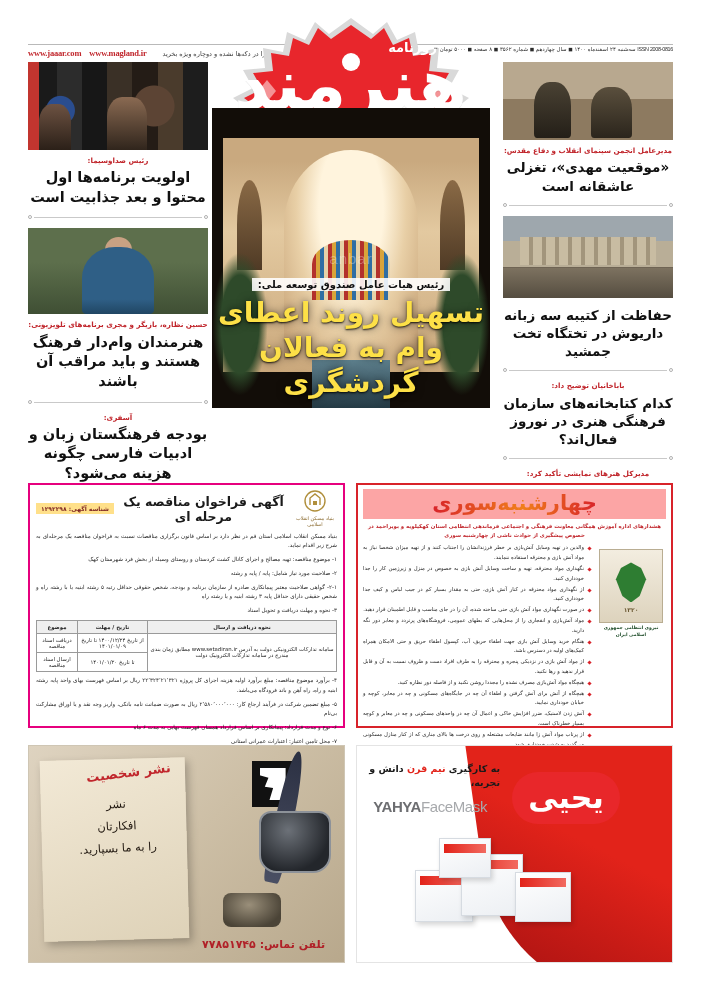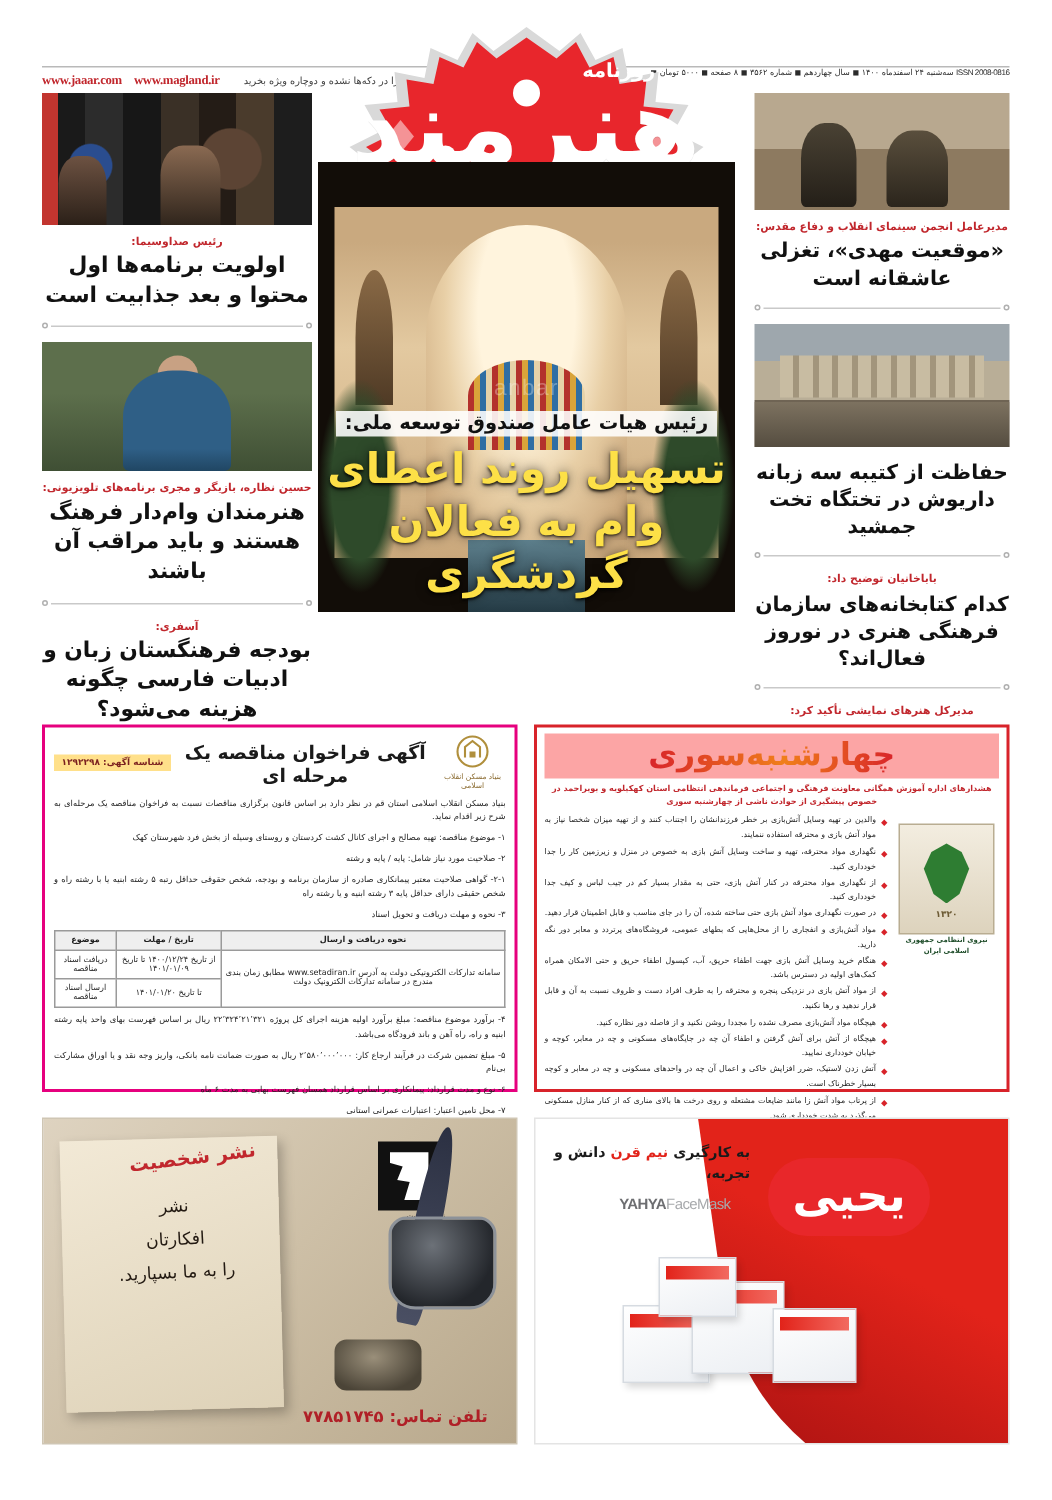--- a/index.html
+++ b/index.html
@@ -180,21 +180,21 @@
   }
   .sep .d.l { left:0; } .sep .d.r { right:0; }
 
   
   .main-hl-wrap {
     position: absolute; left: 0; right: 0; bottom: 0; padding: 0 6px 8px;
     text-align: center; direction: rtl;
   }
   .main-kicker {
     display: inline-block; background: rgba(255,255,255,.88); color: #111;
-    font-size: 13px; font-weight: bold; padding: 1px 6px; margin-bottom: 4px; margin-top: 29px;
+    font-size: 10px; font-weight: bold; padding: 1px 6px; margin-bottom: 4px; margin-top: 29px;
   }
   .main-hl {
     color: #fde047; font-size: 28px; font-weight: bold; line-height: 1.25;
     text-shadow: 0 1px 2px rgba(0,0,0,.85), 0 0 8px rgba(0,0,0,.6);
   }
 
   
   .tender {
     position: absolute; left: 28px; top: 483px; width: 317px; height: 245px;
     border: 2px solid #e6007e; background: #fff; padding: 5px 6px;
@@ -316,21 +316,21 @@
     display: flex; align-items: center; justify-content: center;
   }
   .ad-yahya .pill span { color:#fff; font-size: 30px; font-weight: bold; line-height: 1; }
   .ad-yahya .tagline {
     position: absolute; right: 172px; top: 16px; width: 135px; text-align: right;
     font-size: 9.5px; font-weight: bold; color: #1a1a1a; line-height: 1.5;
   }
   .ad-yahya .tagline b { color: #e2231a; }
   .ad-yahya .mask-word {
     position: absolute; right: 185px; top: 52px; direction: ltr;
-    font-family: "Liberation Sans", sans-serif; font-size: 10px; letter-spacing: -.4px;
+    font-family: "Liberation Sans", sans-serif; font-size: 15px; letter-spacing: -.4px;
   }
   .ad-yahya .mask-word .y { color: #6d6e71; font-weight: bold; }
   .ad-yahya .mask-word .f { color: #a7a9ac; }
   .ad-yahya .boxes {
     position: absolute; left: 58px; bottom: 40px; width: 180px; height: 96px;
   }
   .ad-yahya .bx {
     position: absolute; background: linear-gradient(160deg,#fff,#eceff3);
     border: 1px solid #d6dbe1; box-shadow: 2px 3px 5px rgba(0,0,0,.16);
   }

